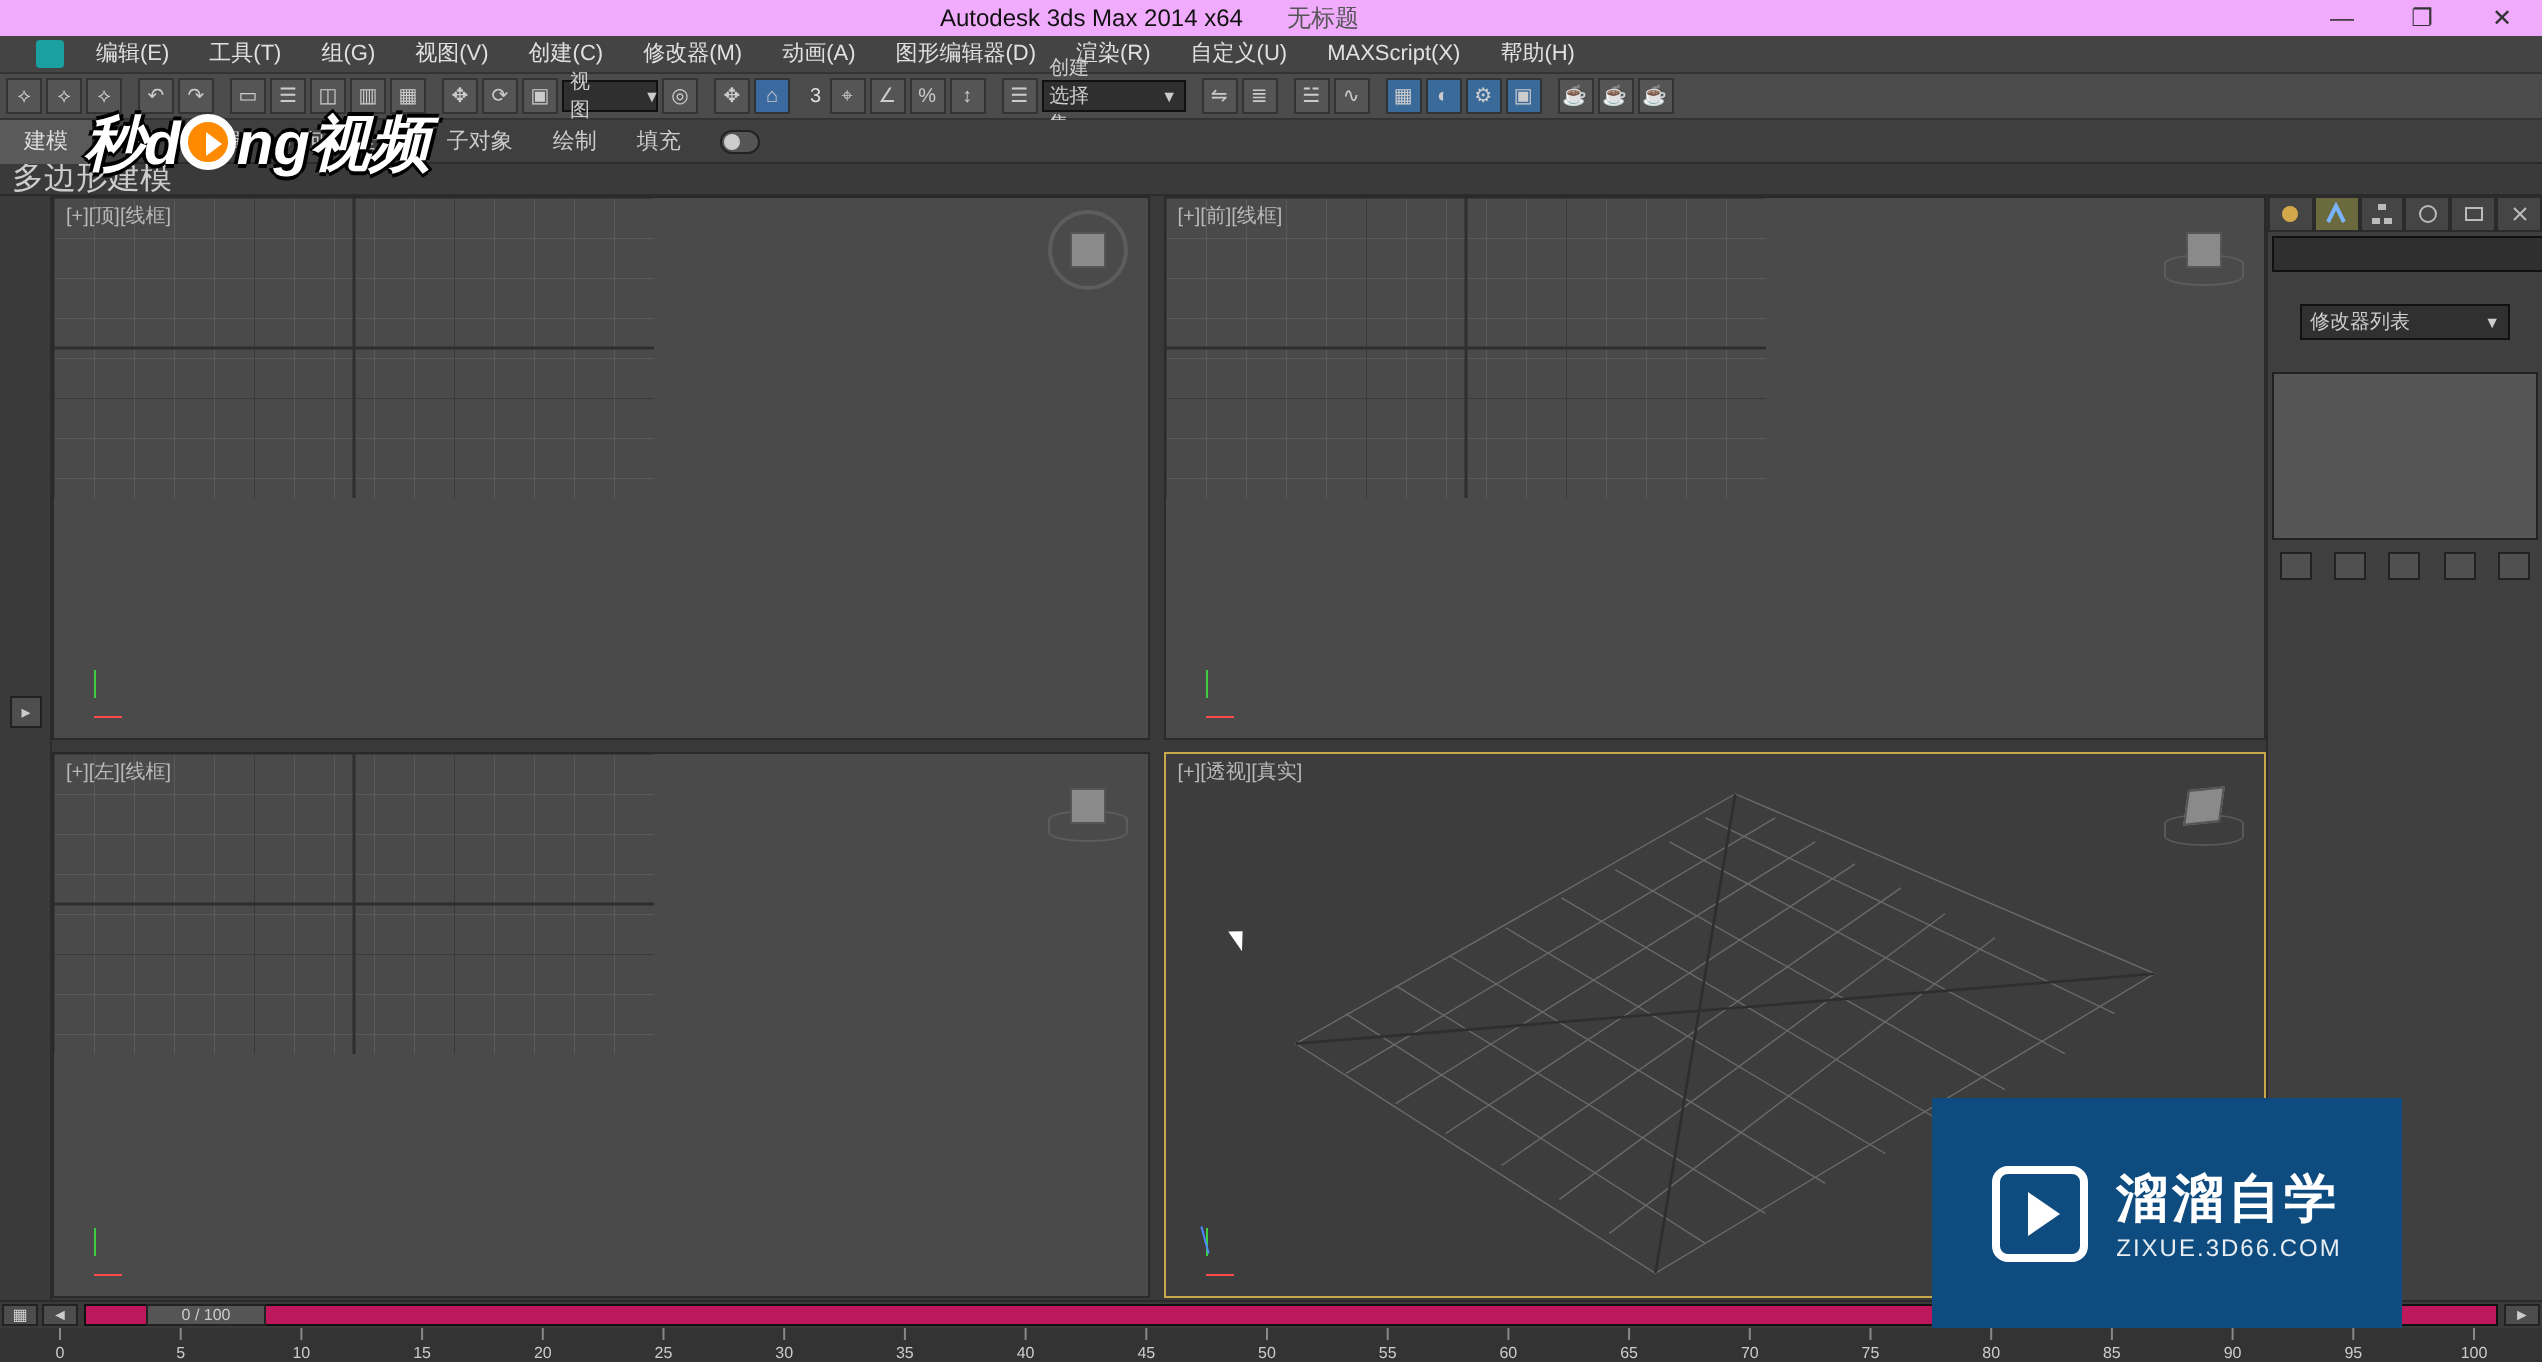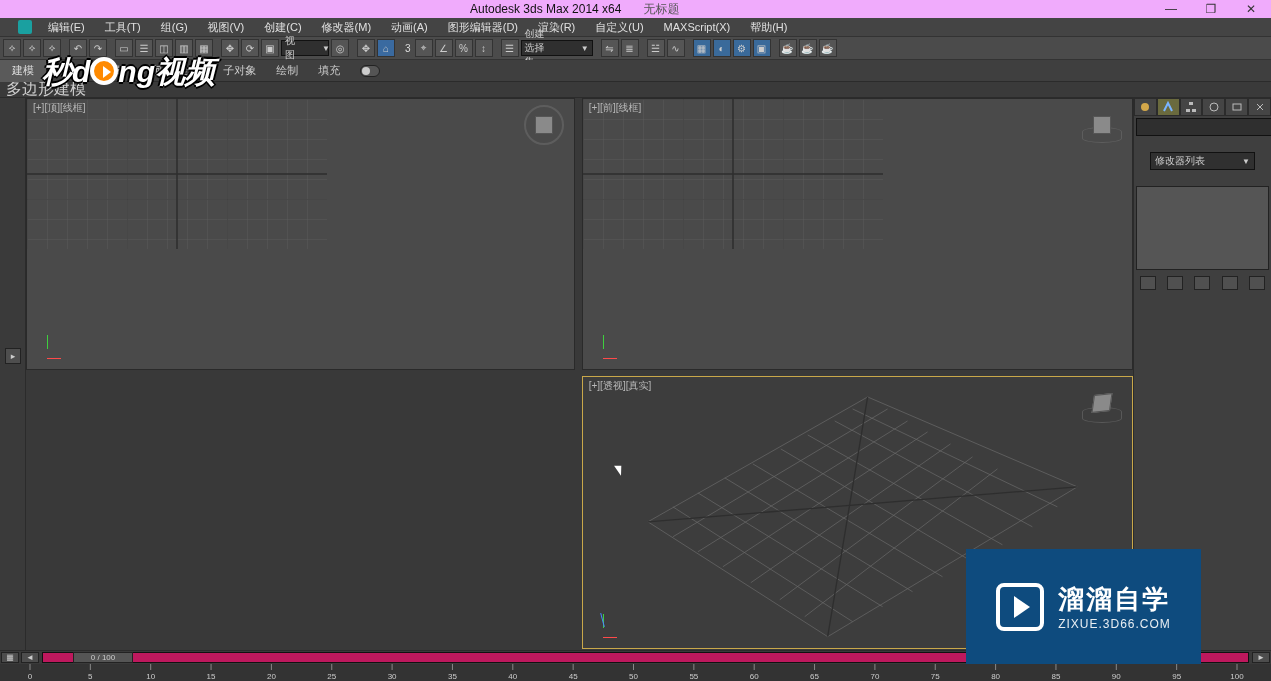--- a/index.html
+++ b/index.html
@@ -221,20 +221,36 @@
       <div class="cube">
           <div class="ring" style="border-radius:50%/30%; height:16px; top:22px;border-width:1px"></div>
           <div class="box"></div>
         </div>
       <div class="axis">
           <span class="y"></span>
           <span class="x"></span>
         </div>
     </div>
 
+    <div class="vp" style="left:0; top:50.4%; width:49.6%; height:49.4%;">
+      <svg class="grid-svg">
+          <rect width="100%" height="100%" fill="url(#G1)"></rect>
+          <line x1="0" y1="50%" x2="100%" y2="50%" stroke="#2e2e2e" stroke-width="1.5"></line>
+          <line x1="50%" y1="0" x2="50%" y2="100%" stroke="#2e2e2e" stroke-width="1.5"></line>
+        </svg>
+      <div class="label">[+][左][线框]</div>
+      <div class="cube">
+          <div class="ring" style="border-radius:50%/30%; height:16px; top:22px;border-width:1px"></div>
+          <div class="box"></div>
+        </div>
+      <div class="axis">
+          <span class="y"></span>
+          <span class="x"></span>
+        </div>
+    </div>
 
     <div class="vp vp-pers active" style="left:50.2%; top:50.4%; width:49.8%; height:49.4%;">
       <svg class="grid-svg" viewBox="0 0 550 275" preserveAspectRatio="none">
         <g stroke="#6a6a6a" stroke-width="0.7" fill="none">
           <path d="M65 145 L285 20 L495 110 L245 260 Z" stroke="#6a6a6a"></path>
 
           <path d="M90 160 L305 32"></path>
             <path d="M115 175 L325 44"></path>
             <path d="M140 190 L345 55"></path>
             <path d="M168 206 L368 67"></path>

